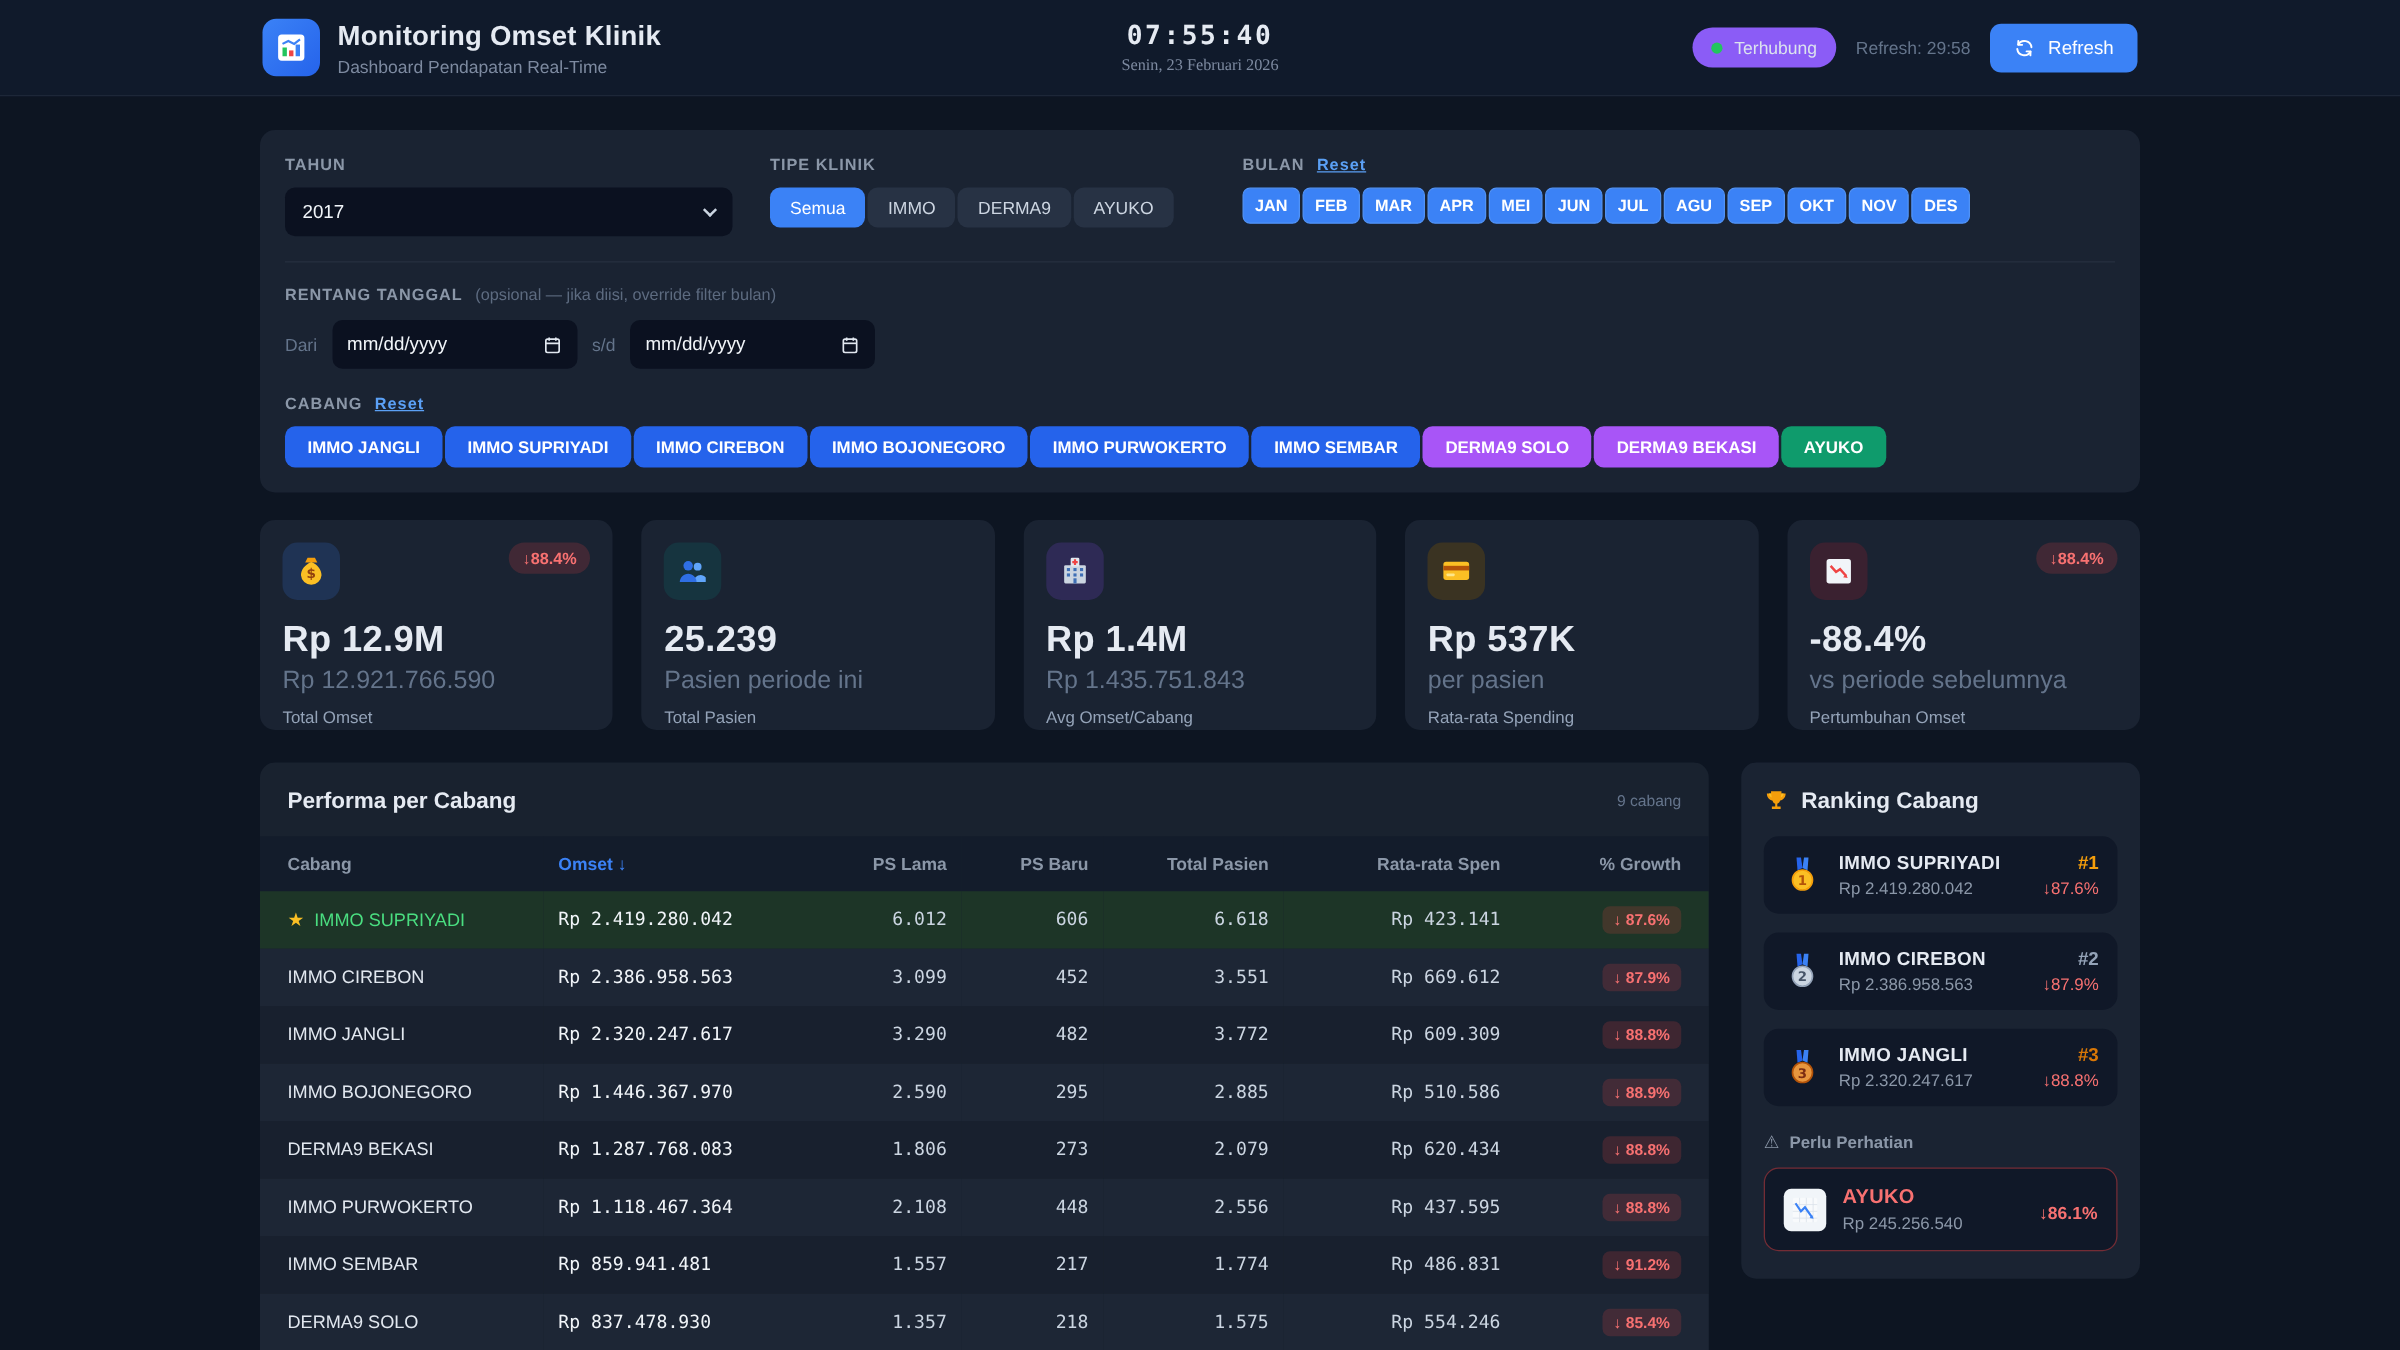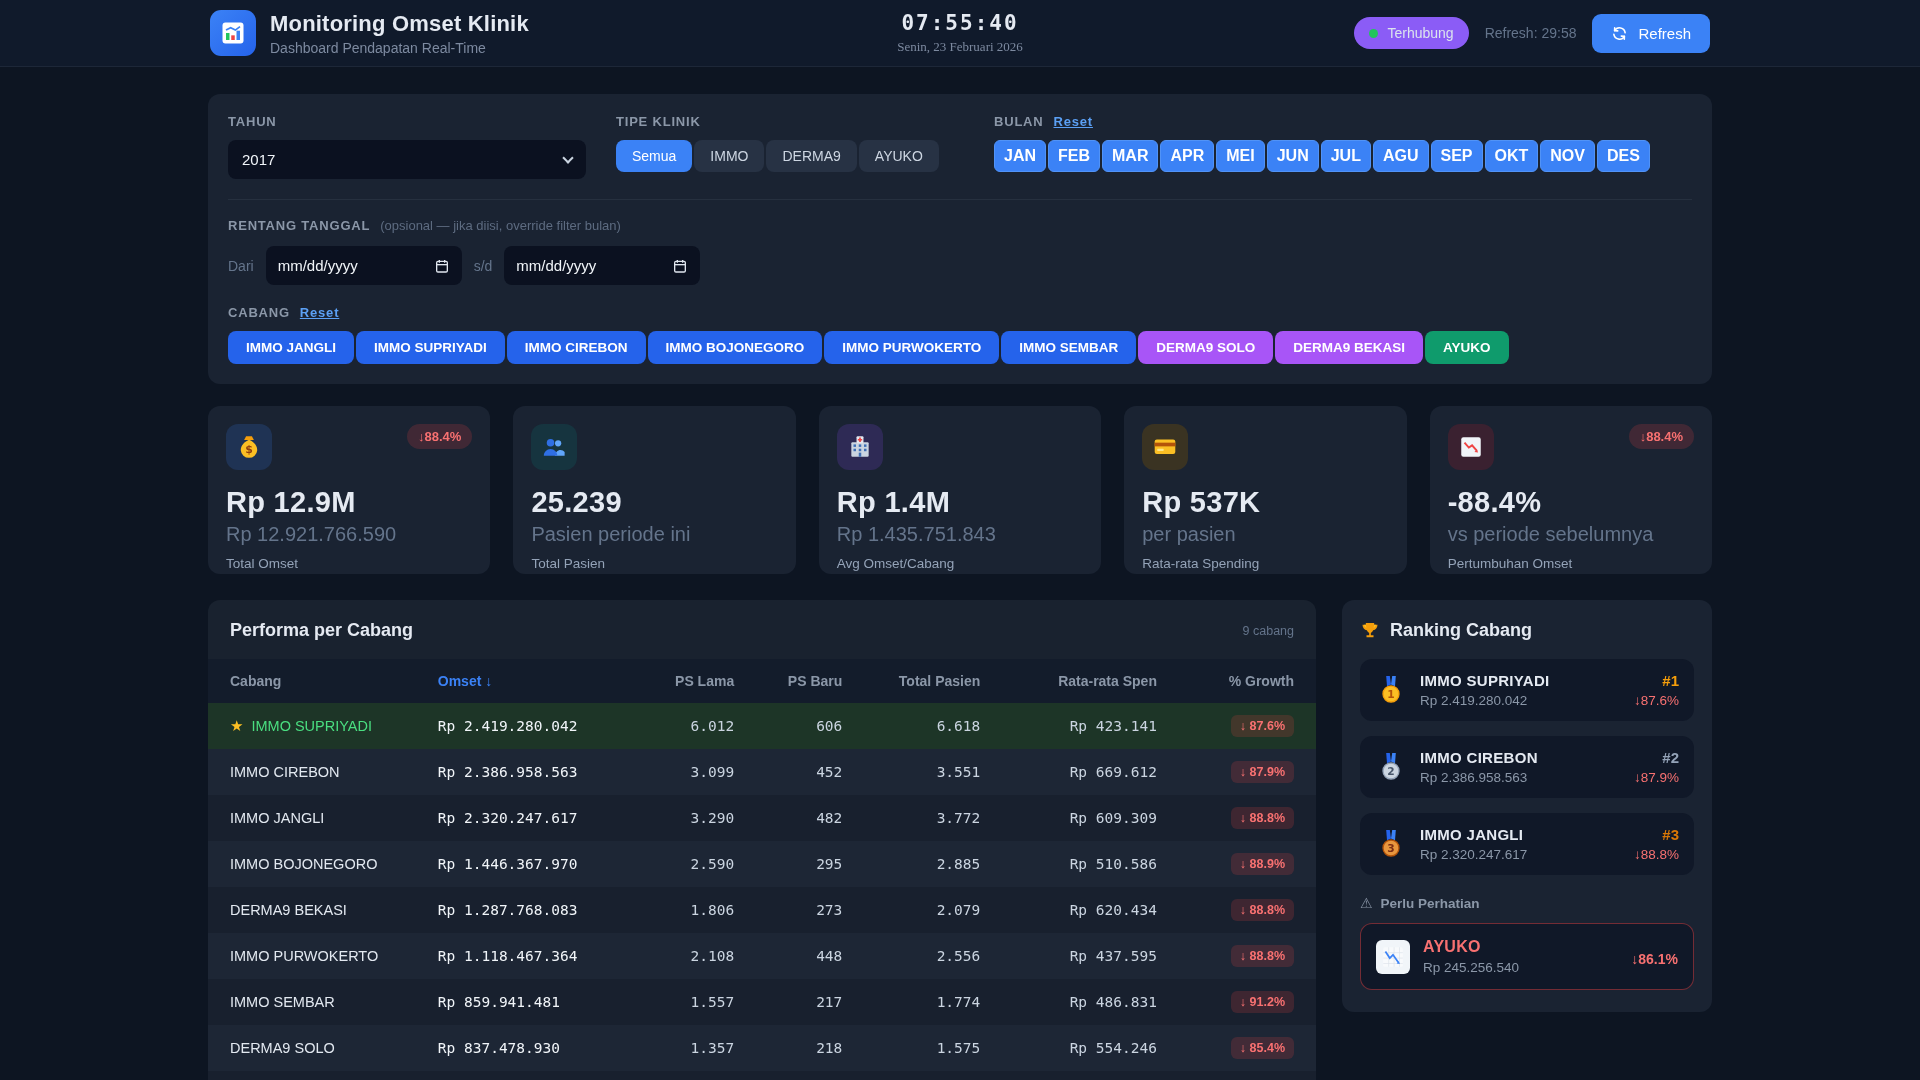--- a/index.html
+++ b/index.html
@@ -6,21 +6,21 @@
   html,body { width:1920px; height:1080px; overflow:hidden; }
   body {
     background:#0d1522;
     font-family:"Liberation Sans","DejaVu Sans",sans-serif;
     color:#e5eaf2;
   }
   .mono { font-family:"DejaVu Sans Mono",monospace; }
 
   
   header {
-    position:relative; height:67px; background:#101a2b;
+    position:relative; height:77px; background:#101a2b;
     border-bottom:1px solid #1d2738;
     display:flex; align-items:center; justify-content:space-between;
     padding:0 210px;
   }
   .h-left { display:flex; align-items:center; gap:14px; }
   .logo {
     width:46px; height:46px; border-radius:11px;
     background:linear-gradient(135deg,#3b82f6,#2563eb);
     display:flex; align-items:center; justify-content:center;
   }
@@ -68,21 +68,21 @@
   .chev { width:8px; height:8px; border-right:2px solid #cbd5e1; border-bottom:2px solid #cbd5e1; transform:rotate(45deg); margin-top:-4px; }
   .btn-row { display:flex; gap:2px; margin-top:11px; flex-wrap:wrap; }
   .pill-btn {
     border:none; font-family:inherit; cursor:pointer;
     background:#27324494; background:#273244; color:#cdd6e2;
     font-size:14px; padding:8px 16px; border-radius:8px;
   }
   .pill-btn.active { background:#3b82f6; color:#fff; }
   .month-btn {
     border:1px solid #5193f7; font-family:inherit; cursor:pointer;
-    background:#3b82f6; color:#fff; font-size:16px; font-weight:bold;
+    background:#3b82f6; color:#fff; font-size:13px; font-weight:bold;
     padding:6px 9px; border-radius:6px;
   }
   .rentang-section { margin-top:20px; padding-top:18px; border-top:1px solid rgba(148,163,184,.10); }
   .date-row { display:flex; align-items:center; gap:12px; margin-top:13px; }
   .date-label { font-size:14px; color:#64748b; }
   .date-input {
     width:196px; height:39px; background:#0b1120; border-radius:8px;
     display:flex; align-items:center; justify-content:space-between;
     padding:0 12px; font-size:15px; color:#f1f5f9; cursor:text;
   }
@@ -146,21 +146,21 @@
   .perf-row:nth-child(odd) { background:#18202e; }
   .perf-row.highlight { background:#1d3527; }
   .perf-row.highlight td.c-name { color:#4ade80; }
   .star { color:#fbbf24; font-size:15px; margin-right:8px; }
   .growth-badge {
     display:inline-block; background:rgba(239,68,68,.18); color:#f87171;
     font-size:12.5px; font-weight:bold; padding:4px 9px; border-radius:6px;
   }
 
   
-  .rank-panel { width:370px; background:#1a2332; border-radius:12px; padding:20px 18px 22px; }
+  .rank-panel { width:319px; background:#1a2332; border-radius:12px; padding:20px 18px 22px; }
   .rank-title { display:flex; align-items:center; gap:10px; font-size:18px; font-weight:bold; margin-bottom:18px; }
   .rank-item {
     background:#101828; border-radius:12px; padding:13px 15px; margin-bottom:15px;
     display:flex; align-items:center; gap:13px;
   }
   .rank-info { flex:1; min-width:0; }
   .rank-name { font-size:15px; font-weight:bold; letter-spacing:.3px; }
   .rank-omset { font-size:13.5px; color:#8b97a8; margin-top:4px; }
   .rank-right { text-align:right; }
   .rank-pos { font-size:15px; font-weight:bold; }

